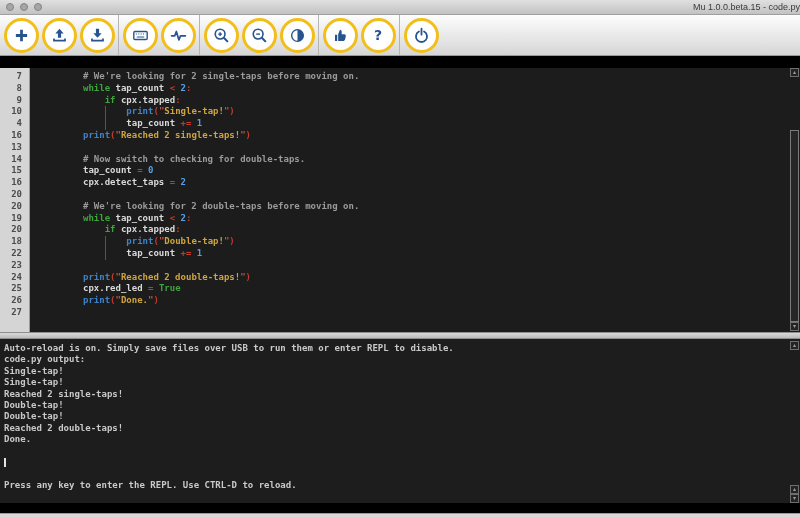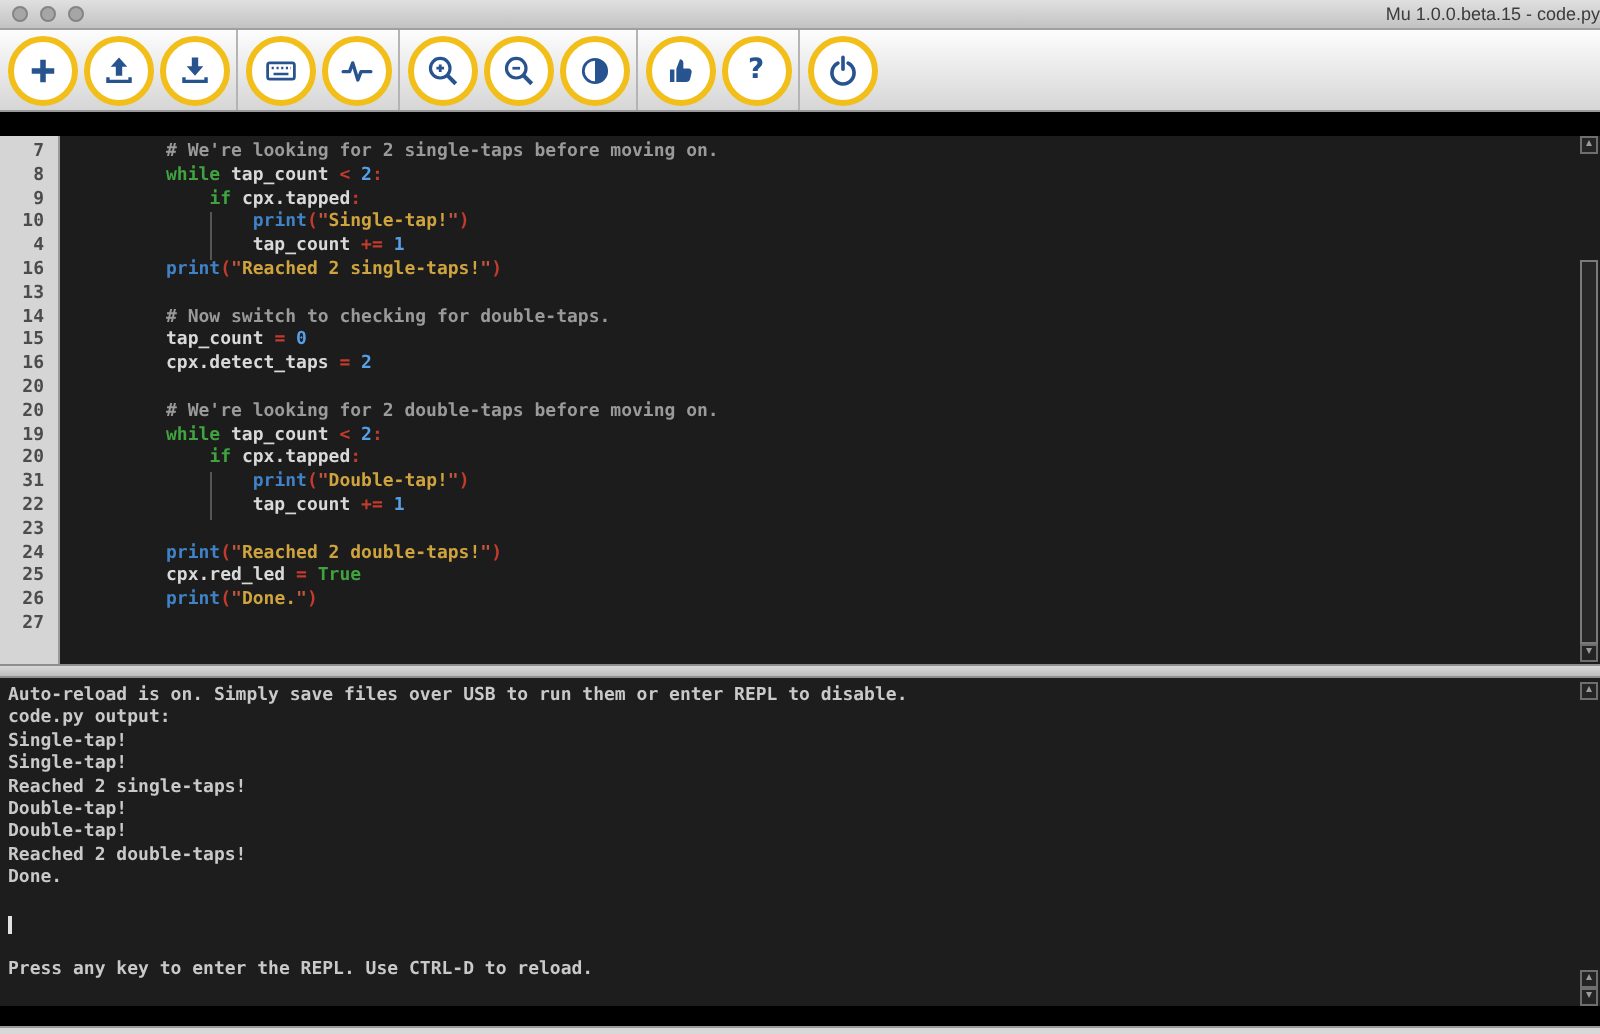--- a/index.html
+++ b/index.html
@@ -174,21 +174,21 @@
       <div>4</div>
       <div>16</div>
       <div>13</div>
       <div>14</div>
       <div>15</div>
       <div>16</div>
       <div>20</div>
       <div>20</div>
       <div>19</div>
       <div>20</div>
-      <div>31</div>
+      <div>18</div>
       <div>22</div>
       <div>23</div>
       <div>24</div>
       <div>25</div>
       <div>26</div>
       <div>27</div>
     </div>
   <div class="code"><div class="codeline"><span class="c-com"># We're looking for 2 single-taps before moving on.</span></div><div class="codeline"><span class="c-kw">while</span><span class="c-pl"> tap_count </span><span class="c-op">&lt; </span><span class="c-num">2</span><span class="c-op">:</span></div><div class="codeline"><span class="c-pl">    </span><span class="c-kw">if</span><span class="c-pl"> cpx.tapped</span><span class="c-op">:</span></div><div class="codeline"><span class="c-pl">        </span><span class="c-fn">print</span><span class="c-op">(</span><span class="c-strq">"</span><span class="c-str">Single-tap!</span><span class="c-strq">"</span><span class="c-op">)</span></div><div class="codeline"><span class="c-pl">        tap_count </span><span class="c-op">+= </span><span class="c-num">1</span></div><div class="codeline"><span class="c-fn">print</span><span class="c-op">(</span><span class="c-strq">"</span><span class="c-str">Reached 2 single-taps!</span><span class="c-strq">"</span><span class="c-op">)</span></div><div class="codeline"></div><div class="codeline"><span class="c-com"># Now switch to checking for double-taps.</span></div><div class="codeline"><span class="c-pl">tap_count </span><span class="c-op">= </span><span class="c-num">0</span></div><div class="codeline"><span class="c-pl">cpx.detect_taps </span><span class="c-op">= </span><span class="c-num">2</span></div><div class="codeline"></div><div class="codeline"><span class="c-com"># We're looking for 2 double-taps before moving on.</span></div><div class="codeline"><span class="c-kw">while</span><span class="c-pl"> tap_count </span><span class="c-op">&lt; </span><span class="c-num">2</span><span class="c-op">:</span></div><div class="codeline"><span class="c-pl">    </span><span class="c-kw">if</span><span class="c-pl"> cpx.tapped</span><span class="c-op">:</span></div><div class="codeline"><span class="c-pl">        </span><span class="c-fn">print</span><span class="c-op">(</span><span class="c-strq">"</span><span class="c-str">Double-tap!</span><span class="c-strq">"</span><span class="c-op">)</span></div><div class="codeline"><span class="c-pl">        tap_count </span><span class="c-op">+= </span><span class="c-num">1</span></div><div class="codeline"></div><div class="codeline"><span class="c-fn">print</span><span class="c-op">(</span><span class="c-strq">"</span><span class="c-str">Reached 2 double-taps!</span><span class="c-strq">"</span><span class="c-op">)</span></div><div class="codeline"><span class="c-pl">cpx.red_led </span><span class="c-op">= </span><span class="c-kw">True</span></div><div class="codeline"><span class="c-fn">print</span><span class="c-op">(</span><span class="c-strq">"</span><span class="c-str">Done.</span><span class="c-strq">"</span><span class="c-op">)</span></div><div class="codeline"></div><div class="guide" style="left: 26.68px; top: 38.4px; height: 23.6px;"></div><div class="guide" style="left: 26.68px; top: 168.2px; height: 23.6px;"></div></div>
   <div>
     <div class="sb-btn" style="right:1px;top:68px;position:fixed;">▴</div>

